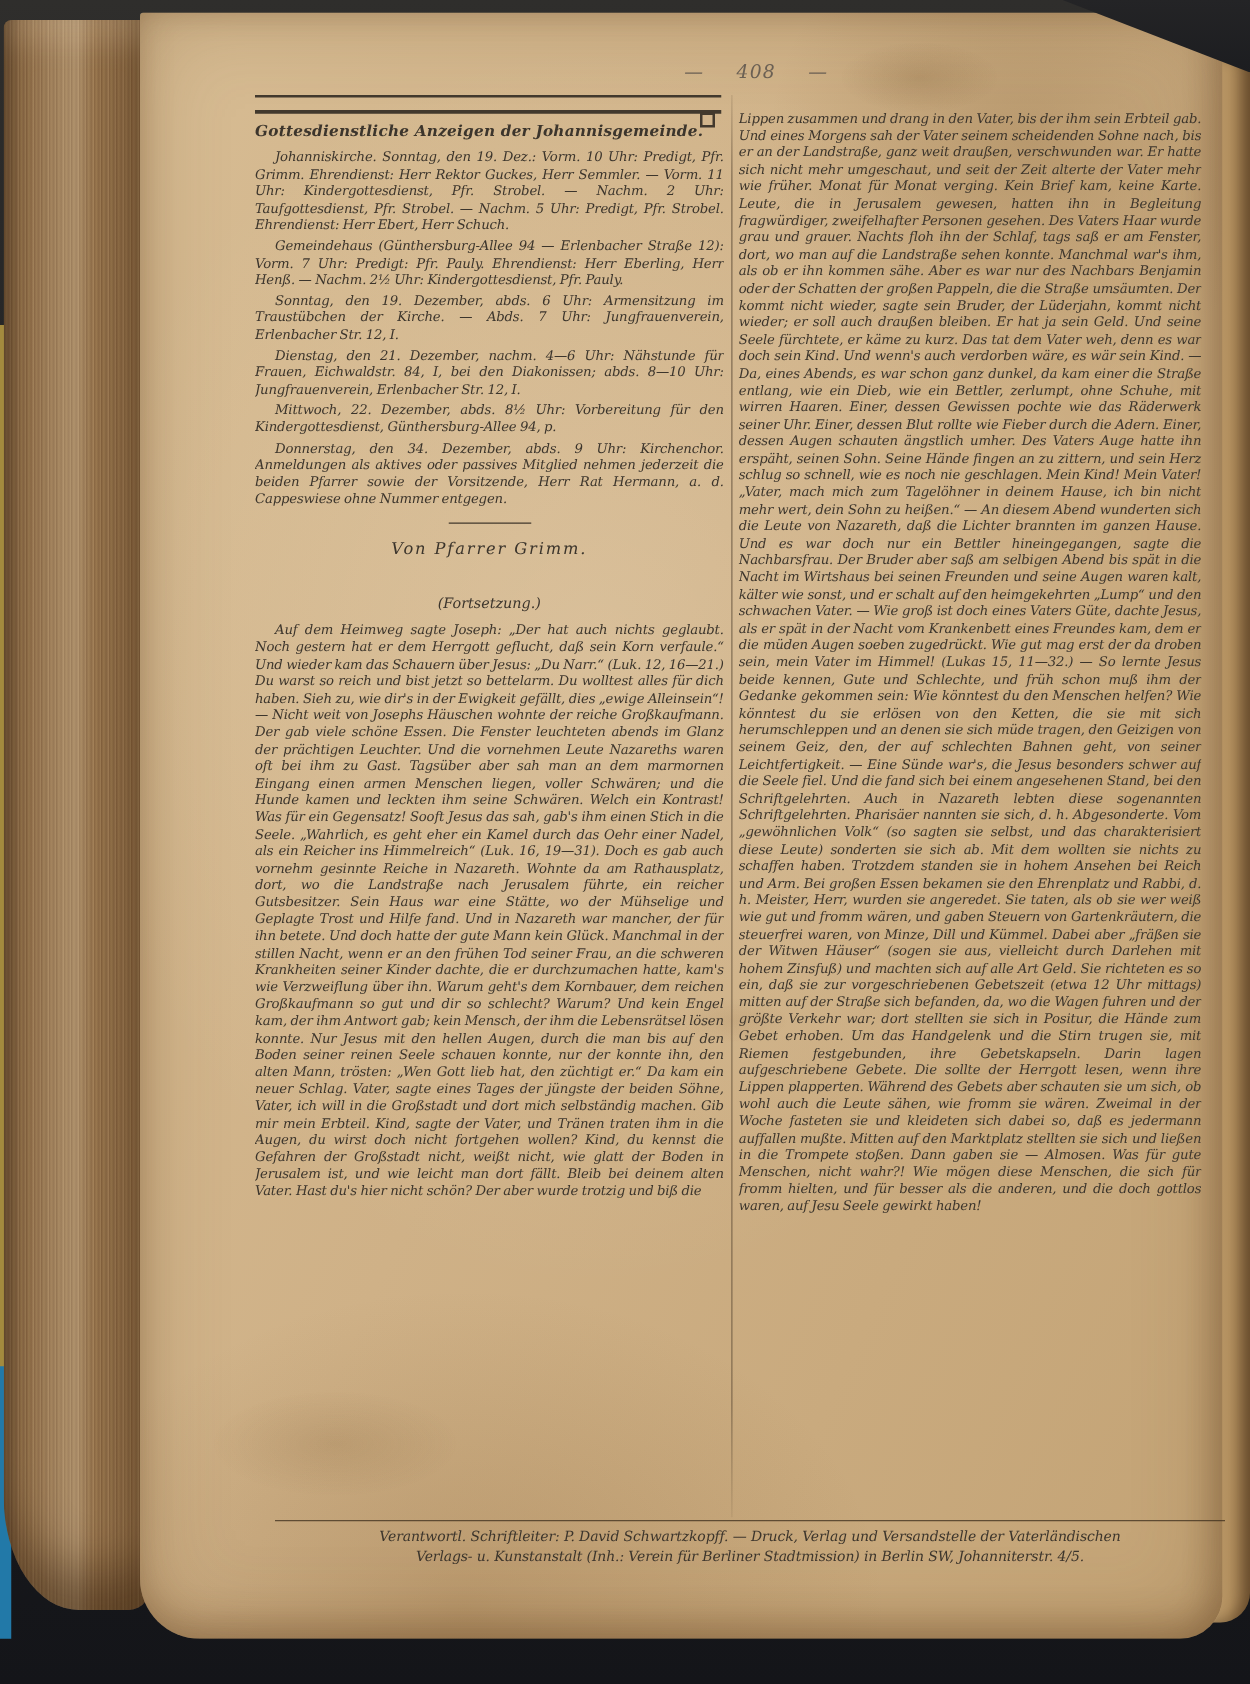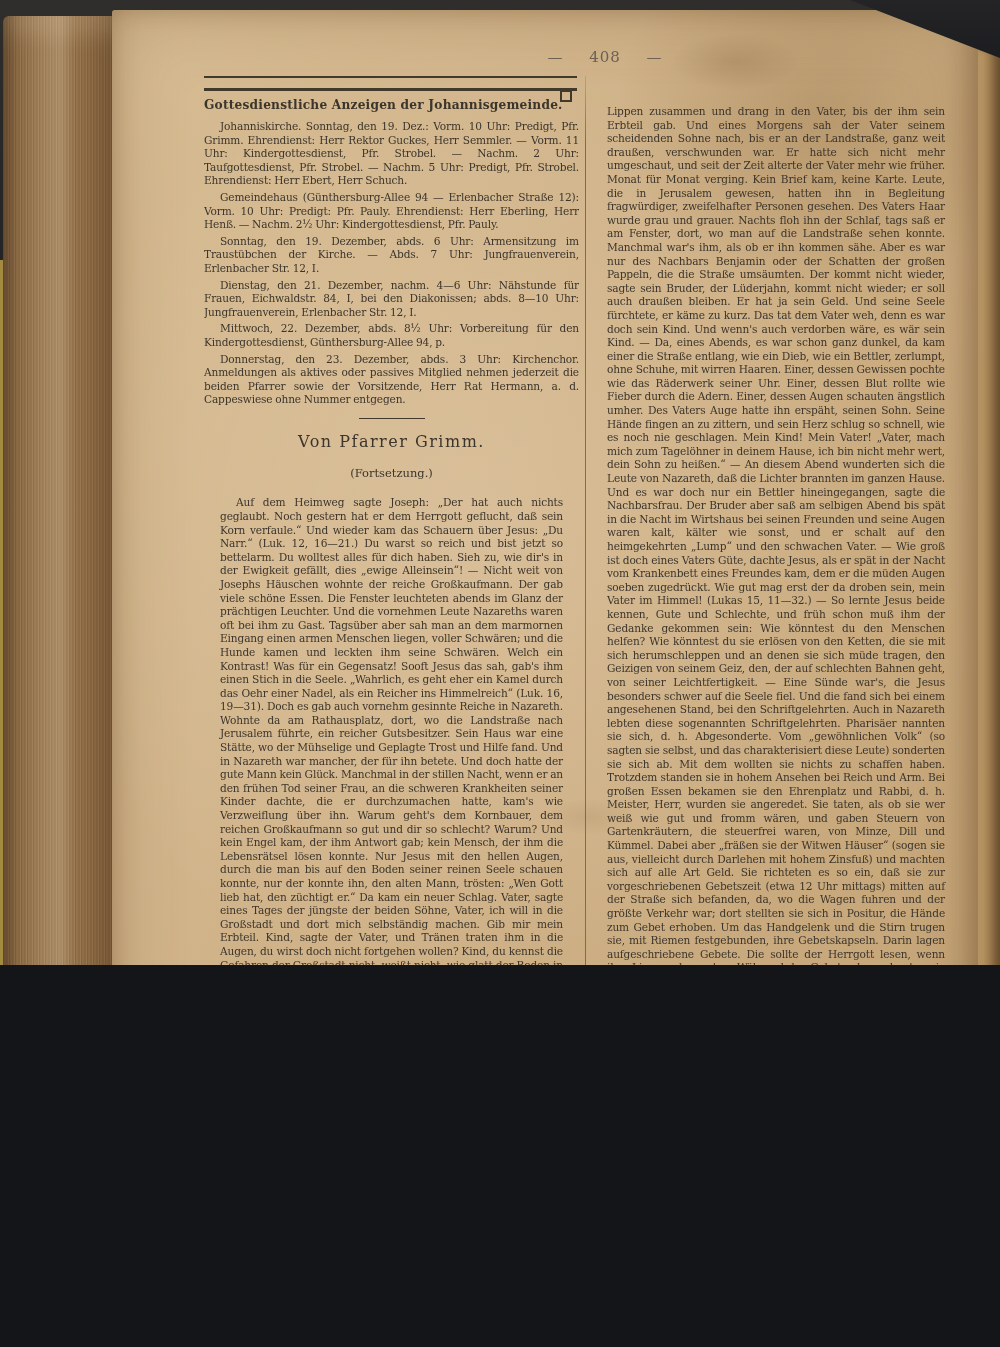--- a/index.html
+++ b/index.html
@@ -1,19 +1,20 @@
 <!DOCTYPE html>
 <html><head>
 <meta charset="utf-8">
 <style>
   html,body{margin:0;padding:0;background:#141518;}
   .scene{
-    position:relative;width:1000px;height:965px;overflow:hidden;
+    position:relative;width:1000px;height:1347px;overflow:hidden;
     background:linear-gradient(180deg,#2f2e2c 0%,#262627 20%,#1d1e21 55%,#141519 100%);
     font-family:"DejaVu Serif", serif;
+    font-style:italic;
   }
   
   .yellow-sliver{position:absolute;left:0;top:260px;width:6px;height:880px;background:#a38a3e;}
   .blue-sliver{position:absolute;left:0;top:1093px;width:9px;height:218px;background:#2279a8;}
   
   .book-edge{
     position:absolute;left:3px;top:16px;width:120px;height:1272px;
     background:
       linear-gradient(90deg,rgba(40,20,5,.38) 0%,rgba(0,0,0,0) 12%,rgba(255,240,210,.22) 48%,rgba(0,0,0,0) 60%,rgba(60,35,10,.30) 100%),
       repeating-linear-gradient(90deg,#83613e 0px,#9b7950 2px,#8a6844 4px,#a5835a 6px);
@@ -58,23 +59,23 @@
   .col-right{width:370px;padding-top:13px;box-sizing:border-box;}
   .col-divider{width:1px;background:linear-gradient(180deg,rgba(70,55,38,.15),rgba(70,55,38,.6) 6%,rgba(70,55,38,.55) 92%,rgba(70,55,38,.1));margin:0 5px 0 6px;}
   
   .masthead{position:relative;border-top:2px solid #42392d;border-bottom:3px solid #42392d;padding:4px 22px 6px 4px;margin:0 2px 7px 0;}
   .masthead-title{font-size:20px;font-weight:bold;letter-spacing:.5px;line-height:24px;}
   .masthead-square{position:absolute;right:5px;top:12px;width:8px;height:8px;border:2px solid #42392d;}
   .subhead{text-align:left;font-weight:bold;font-size:12.2px;margin:4px 0 8px;letter-spacing:.2px;}
   p.announce{font-size:10.6px;line-height:13.6px;text-align:justify;text-indent:16px;margin:0 0 3px;letter-spacing:-.15px;word-spacing:-.4px;}
   .divider{width:66px;height:1.5px;background:#42392d;margin:11px auto 13px;}
   .story-title{text-align:center;font-size:17.5px;font-weight:bold;margin:0 0 11px;letter-spacing:.3px;}
-  .byline{text-align:center;font-size:16px;margin:0 0 15px;letter-spacing:1.5px;}
+  .byline{text-align:center;font-size:13px;margin:0 0 28px;letter-spacing:1.5px;}
   .fortsetzung{text-align:center;font-size:11.5px;margin:0 0 9px;}
-  p.body-text{font-size:10.6px;line-height:13.6px;text-align:justify;margin:16px;letter-spacing:-.15px;word-spacing:-.4px;}
+  p.body-text{font-size:10.6px;line-height:13.6px;text-align:justify;margin:0;letter-spacing:-.15px;word-spacing:-.4px;}
   p.indent{text-indent:16px;}
   .footer{
     position:absolute;left:108px;top:1206px;width:760px;
     border-top:1.5px solid rgba(60,45,28,.75);
     padding-top:5px;font-size:11.2px;line-height:15.5px;text-align:center;letter-spacing:-.1px;
   }
   
   .stains{position:absolute;inset:0;pointer-events:none;background:
     radial-gradient(ellipse 90px 40px at 72% 4%, rgba(110,75,35,.18), rgba(0,0,0,0) 70%),
     radial-gradient(ellipse 140px 60px at 18% 88%, rgba(115,80,40,.14), rgba(0,0,0,0) 70%),
@@ -97,25 +98,25 @@
 
     <div class="columns">
 
       <div class="col col-left">
         <div class="masthead">
           <span class="masthead-square"></span>
         </div>
         <div class="subhead">Gottesdienstliche Anzeigen der Johannisgemeinde.</div>
 
         <p class="announce">Johanniskirche. Sonntag, den 19. Dez.: Vorm. 10 Uhr: Predigt, Pfr. Grimm. Ehrendienst: Herr Rektor Guckes, Herr Semmler. — Vorm. 11 Uhr: Kindergottesdienst, Pfr. Strobel. — Nachm. 2 Uhr: Taufgottesdienst, Pfr. Strobel. — Nachm. 5 Uhr: Predigt, Pfr. Strobel. Ehrendienst: Herr Ebert, Herr Schuch.</p>
-        <p class="announce">Gemeindehaus (Günthersburg-Allee 94 — Erlenbacher Straße 12): Vorm. 10 Uhr: Predigt: Pfr. Pauly. Ehrendienst: Herr Eberling, Herr Henß. — Nachm. 2½ Uhr: Kindergottesdienst, Pfr. Pauly.</p>
+        <p class="announce">Gemeindehaus (Günthersburg-Allee 94 — Erlenbacher Straße 12): Vorm. 7 Uhr: Predigt: Pfr. Pauly. Ehrendienst: Herr Eberling, Herr Henß. — Nachm. 2½ Uhr: Kindergottesdienst, Pfr. Pauly.</p>
         <p class="announce">Sonntag, den 19. Dezember, abds. 6 Uhr: Armensitzung im Traustübchen der Kirche. — Abds. 7 Uhr: Jungfrauenverein, Erlenbacher Str. 12, I.</p>
         <p class="announce">Dienstag, den 21. Dezember, nachm. 4—6 Uhr: Nähstunde für Frauen, Eichwaldstr. 84, I, bei den Diakonissen; abds. 8—10 Uhr: Jungfrauenverein, Erlenbacher Str. 12, I.</p>
         <p class="announce">Mittwoch, 22. Dezember, abds. 8½ Uhr: Vorbereitung für den Kindergottesdienst, Günthersburg-Allee 94, p.</p>
-        <p class="announce">Donnerstag, den 23. Dezember, abds. 3 Uhr: Kirchenchor. Anmeldungen als aktives oder passives Mitglied nehmen jederzeit die beiden Pfarrer sowie der Vorsitzende, Herr Rat Hermann, a. d. Cappeswiese ohne Nummer entgegen.</p>
+        <p class="announce">Donnerstag, den 34. Dezember, abds. 9 Uhr: Kirchenchor. Anmeldungen als aktives oder passives Mitglied nehmen jederzeit die beiden Pfarrer sowie der Vorsitzende, Herr Rat Hermann, a. d. Cappeswiese ohne Nummer entgegen.</p>
 
         <div class="divider"></div>
 
         <div class="byline">Von Pfarrer Grimm.</div>
         <div class="fortsetzung">(Fortsetzung.)</div>
 
         <p class="body-text indent">Auf dem Heimweg sagte Joseph: „Der hat auch nichts geglaubt. Noch gestern hat er dem Herrgott geflucht, daß sein Korn verfaule.“ Und wieder kam das Schauern über Jesus: „Du Narr.“ (Luk. 12, 16—21.) Du warst so reich und bist jetzt so bettelarm. Du wolltest alles für dich haben. Sieh zu, wie dir's in der Ewigkeit gefällt, dies „ewige Alleinsein“! — Nicht weit von Josephs Häuschen wohnte der reiche Großkaufmann. Der gab viele schöne Essen. Die Fenster leuchteten abends im Glanz der prächtigen Leuchter. Und die vornehmen Leute Nazareths waren oft bei ihm zu Gast. Tagsüber aber sah man an dem marmornen Eingang einen armen Menschen liegen, voller Schwären; und die Hunde kamen und leckten ihm seine Schwären. Welch ein Kontrast! Was für ein Gegensatz! Sooft Jesus das sah, gab's ihm einen Stich in die Seele. „Wahrlich, es geht eher ein Kamel durch das Oehr einer Nadel, als ein Reicher ins Himmelreich“ (Luk. 16, 19—31). Doch es gab auch vornehm gesinnte Reiche in Nazareth. Wohnte da am Rathausplatz, dort, wo die Landstraße nach Jerusalem führte, ein reicher Gutsbesitzer. Sein Haus war eine Stätte, wo der Mühselige und Geplagte Trost und Hilfe fand. Und in Nazareth war mancher, der für ihn betete. Und doch hatte der gute Mann kein Glück. Manchmal in der stillen Nacht, wenn er an den frühen Tod seiner Frau, an die schweren Krankheiten seiner Kinder dachte, die er durchzumachen hatte, kam's wie Verzweiflung über ihn. Warum geht's dem Kornbauer, dem reichen Großkaufmann so gut und dir so schlecht? Warum? Und kein Engel kam, der ihm Antwort gab; kein Mensch, der ihm die Lebensrätsel lösen konnte. Nur Jesus mit den hellen Augen, durch die man bis auf den Boden seiner reinen Seele schauen konnte, nur der konnte ihn, den alten Mann, trösten: „Wen Gott lieb hat, den züchtigt er.“ Da kam ein neuer Schlag. Vater, sagte eines Tages der jüngste der beiden Söhne, Vater, ich will in die Großstadt und dort mich selbständig machen. Gib mir mein Erbteil. Kind, sagte der Vater, und Tränen traten ihm in die Augen, du wirst doch nicht fortgehen wollen? Kind, du kennst die Gefahren der Großstadt nicht, weißt nicht, wie glatt der Boden in Jerusalem ist, und wie leicht man dort fällt. Bleib bei deinem alten Vater. Hast du's hier nicht schön? Der aber wurde trotzig und biß die</p>
       </div>
 
       <div class="col-divider"></div>

